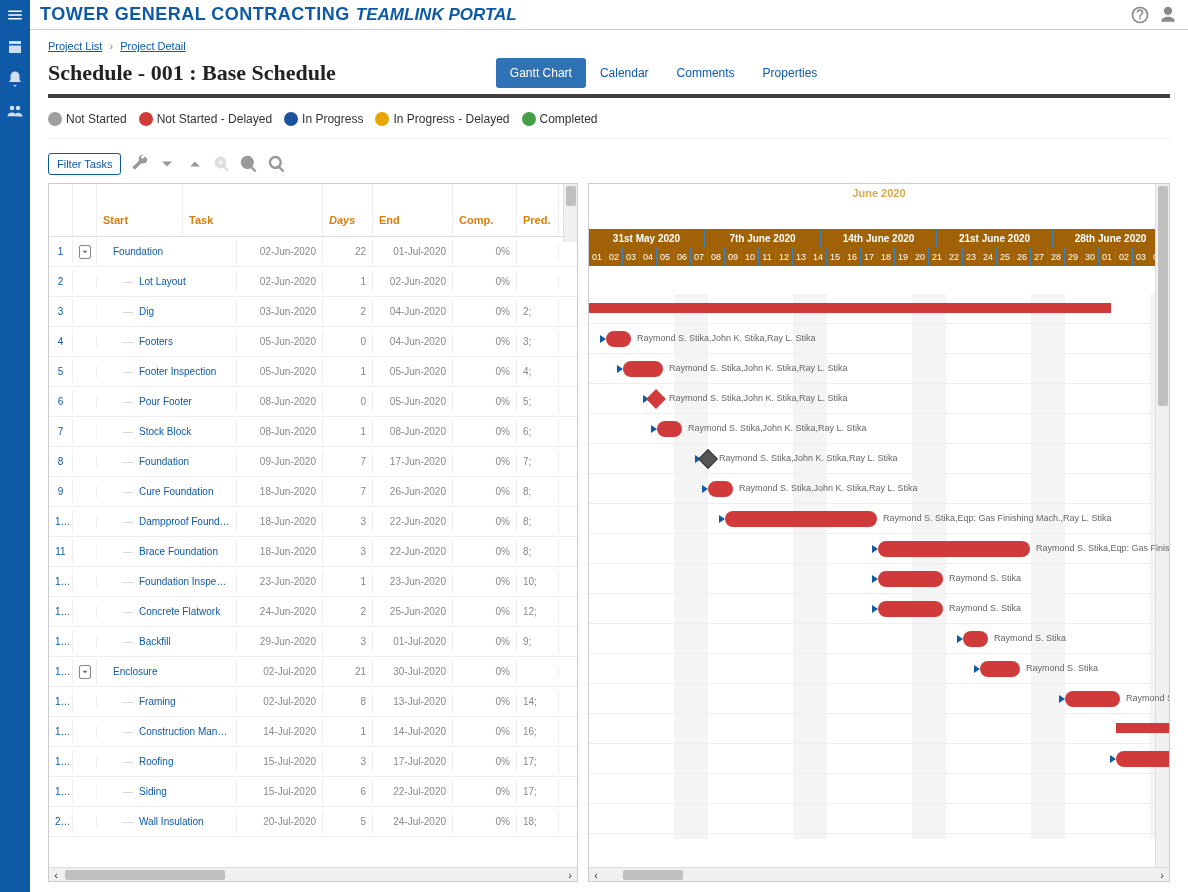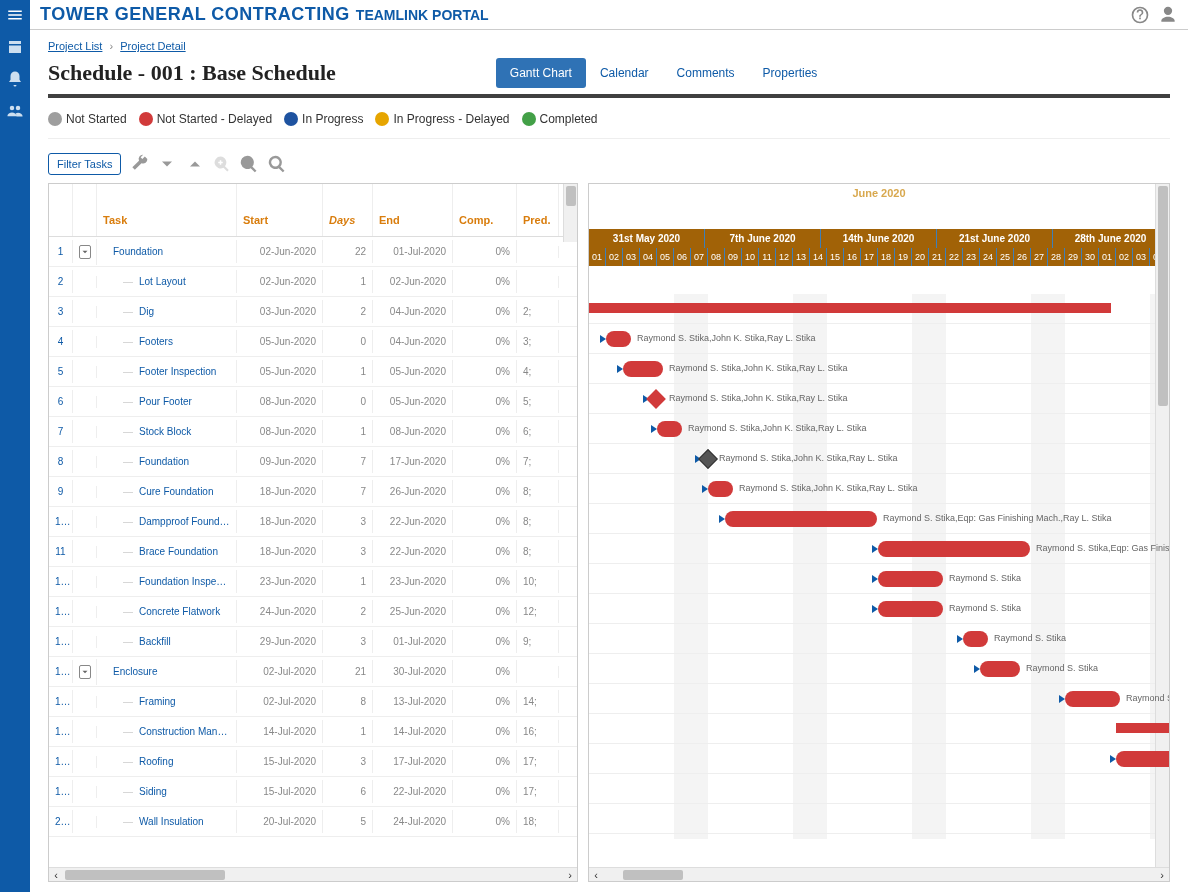--- a/index.html
+++ b/index.html
@@ -3,21 +3,21 @@
 <meta charset="utf-8">
 <style>
 * { margin: 0; padding: 0; box-sizing: border-box; font-family: Arial, sans-serif; }
 body { background: #fff; font-size: 11px; color: #333; }
 
 .topbar { height: 30px; background: #fff; border-bottom: 1px solid #ccc; display: flex; align-items: center; padding: 0 10px 0 0; }
 .hamburger { width: 30px; height: 30px; background: #0e5aa7; display: flex; align-items: center; justify-content: center; cursor: pointer; }
 .hamburger svg { width: 18px; height: 18px; fill: #fff; }
 .brand { margin-left: 10px; font-weight: bold; color: #0e5aa7; display: flex; align-items: baseline; gap: 6px; }
 .brand .main { font-size: 18px; text-transform: uppercase; letter-spacing: 0.5px; }
-.brand .sub { font-size: 14px; text-transform: uppercase; }
+.brand .sub { font-size: 17px; font-style: italic; text-transform: uppercase; }
 .topbar .spacer { flex: 1; }
 .topicon { width: 20px; height: 20px; margin-left: 8px; fill: #888; cursor: pointer; }
 
 .shell { display: flex; height: calc(100vh - 30px); }
 .leftnav { width: 30px; background: #0e5aa7; display: flex; flex-direction: column; align-items: center; padding-top: 8px; gap: 14px; }
 .leftnav svg { width: 18px; height: 18px; fill: #cddff0; cursor: pointer; }
 
 .content { flex: 1; padding: 10px 18px; overflow: hidden; display: flex; flex-direction: column; }
 
 .bc { font-size: 11px; color: #0e5aa7; margin-bottom: 6px; }
@@ -194,22 +194,22 @@
           <path d="M10 2a8 8 0 016 13l5 5-2 2-5-5A8 8 0 1110 2zm0 3a5 5 0 100 10 5 5 0 000-10z"></path>
         </svg>
     </div>
 
     <div class="ganttwrap">
 
       <div class="leftgrid">
         <div class="gridhead">
           <div class="gh gh-row"></div>
           <div class="gh gh-exp"></div>
+          <div class="gh gh-start">Start</div>
           <div class="gh gh-task">Task</div>
-          <div class="gh gh-start">Start</div>
           <div class="gh gh-days">Days</div>
           <div class="gh gh-end">End</div>
           <div class="gh gh-comp">Comp.</div>
           <div class="gh gh-pred">Pred.</div>
           <div class="vscroll" style="top:0;height:58px;">
               <div class="thumb" style="height:20px;margin-top:2px"></div>
             </div>
         </div>
         <div class="gridbody" id="gridbody">
             <div class="gridrow">

